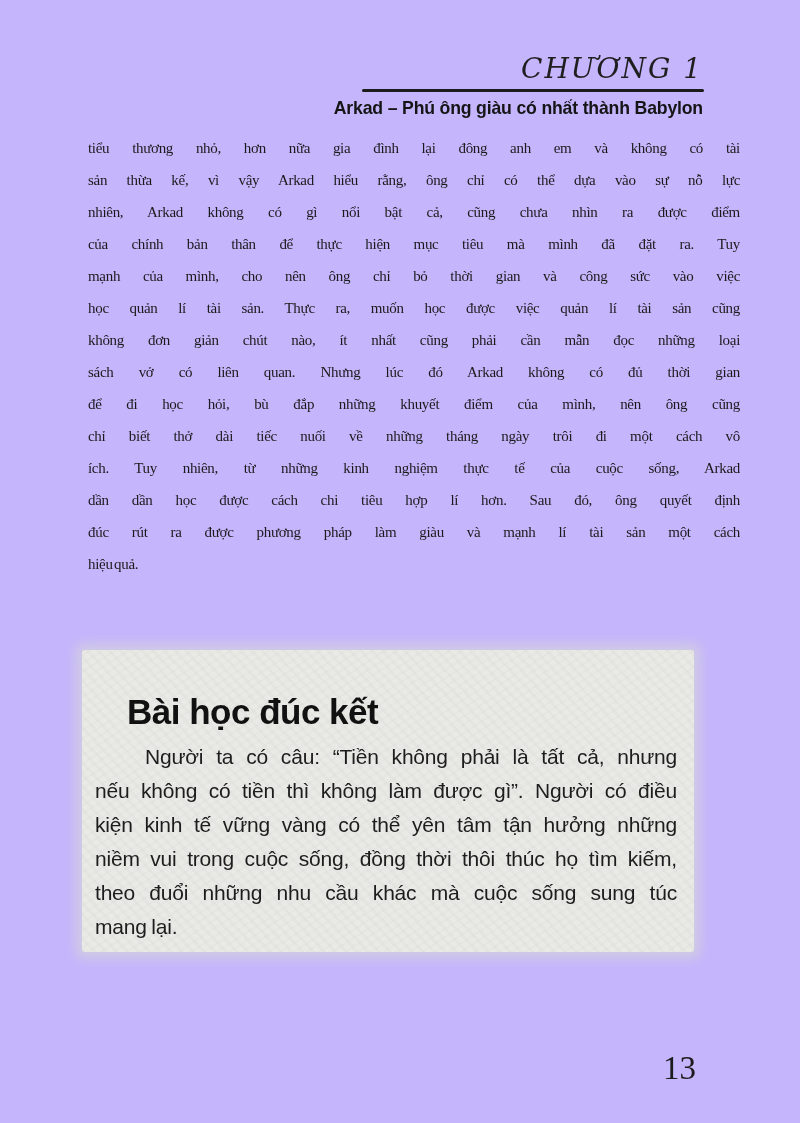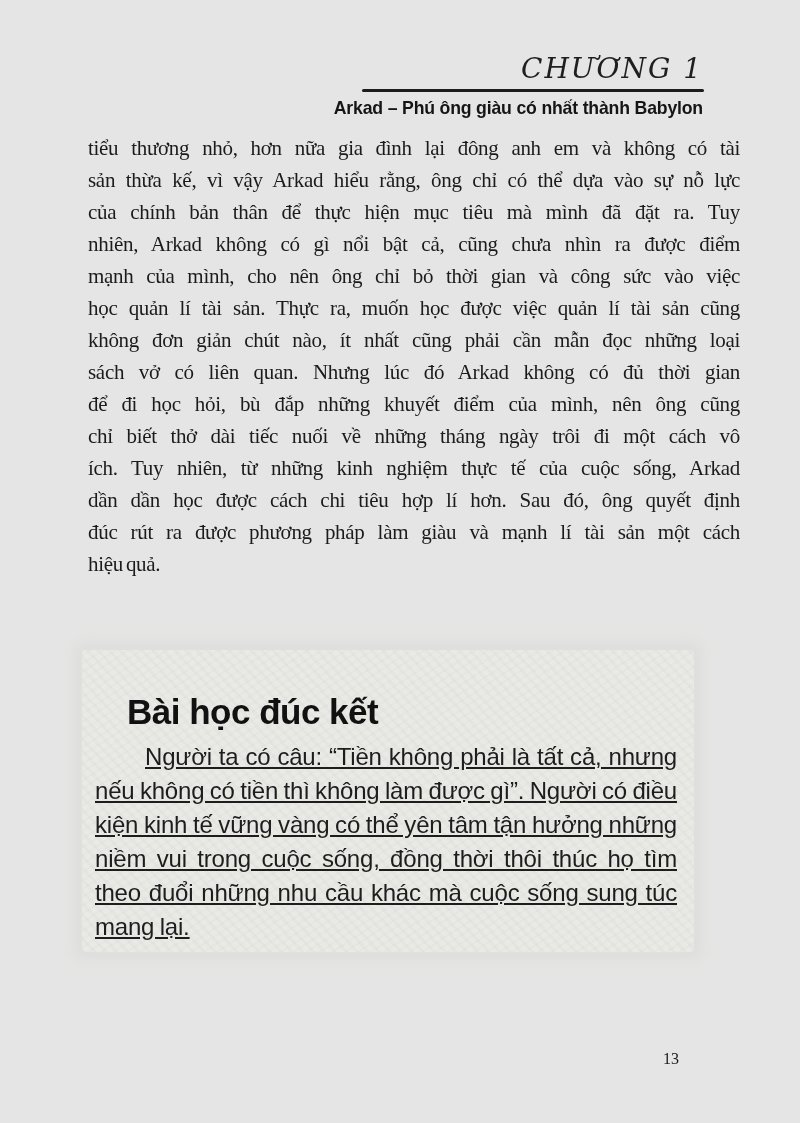--- a/index.html
+++ b/index.html
@@ -4,21 +4,21 @@
 <style>
   html, body {
     margin: 0;
     padding: 0;
     background: #ffffff;
   }
   .page {
     position: relative;
     width: 800px;
     height: 1123px;
-    background: #e5e5e5;
+    background: #c4b5fd;
     font-family: "Liberation Serif", serif;
     color: #1b1b1b;
     overflow: hidden;
   }
 
   
   .chapter {
     position: absolute;
     top: 52px;
     right: 97px;
@@ -51,21 +51,21 @@
     transform: scaleX(0.93);
     transform-origin: right center;
   }
 
   
   .bodytext {
     position: absolute;
     top: 132px;
     left: 88px;
     width: 652px;
-    font-size: 21px;
+    font-size: 15px;
     letter-spacing: -0.3px;
     word-spacing: -2px;
     color: #1b1b1b;
   }
   .bline {
     height: 32px;
     line-height: 32px;
     text-align: justify;
     text-align-last: justify;
     overflow: hidden;
@@ -98,25 +98,24 @@
     letter-spacing: -0.5px;
     color: #111111;
     white-space: nowrap;
   }
   .lesson-body {
     position: absolute;
     left: 13px;
     top: 90px;
     width: 582px;
     font-family: "Liberation Sans", sans-serif;
-    font-size: 24px;
+    font-size: 21px;
     letter-spacing: -0.2px;
     word-spacing: -1px;
     color: #1d1d1d;
-    text-decoration: underline;
   }
   .lline {
     height: 34px;
     line-height: 34px;
     text-align: justify;
     text-align-last: justify;
     overflow: hidden;
   }
   .lline.first {
     text-indent: 50px;
@@ -124,40 +123,40 @@
   .lline.last {
     text-align-last: left;
   }
 
   
   .pagenum {
     position: absolute;
     left: 663px;
     top: 1050px;
     font-family: "Liberation Serif", serif;
-    font-size: 16px;
+    font-size: 33px;
     color: #1b1b1b;
   }
 </style>
 </head>
 <body>
 
 <div class="page">
 
   <div class="chapter">CHƯƠNG 1</div>
 
   <div class="header-rule"></div>
 
   <div class="subtitle">Arkad – Phú ông giàu có nhất thành Babylon</div>
 
   <div class="bodytext">
     <div class="bline">tiểu thương nhỏ, hơn nữa gia đình lại đông anh em và không có tài</div>
     <div class="bline">sản thừa kế, vì vậy Arkad hiểu rằng, ông chỉ có thể dựa vào sự nỗ lực</div>
+    <div class="bline">nhiên, Arkad không có gì nổi bật cả, cũng chưa nhìn ra được điểm</div>
     <div class="bline">của chính bản thân để thực hiện mục tiêu mà mình đã đặt ra. Tuy</div>
-    <div class="bline">nhiên, Arkad không có gì nổi bật cả, cũng chưa nhìn ra được điểm</div>
     <div class="bline">mạnh của mình, cho nên ông chỉ bỏ thời gian và công sức vào việc</div>
     <div class="bline">học quản lí tài sản. Thực ra, muốn học được việc quản lí tài sản cũng</div>
     <div class="bline">không đơn giản chút nào, ít nhất cũng phải cần mẫn đọc những loại</div>
     <div class="bline">sách vở có liên quan. Nhưng lúc đó Arkad không có đủ thời gian</div>
     <div class="bline">để đi học hỏi, bù đắp những khuyết điểm của mình, nên ông cũng</div>
     <div class="bline">chỉ biết thở dài tiếc nuối về những tháng ngày trôi đi một cách vô</div>
     <div class="bline">ích. Tuy nhiên, từ những kinh nghiệm thực tế của cuộc sống, Arkad</div>
     <div class="bline">dần dần học được cách chi tiêu hợp lí hơn. Sau đó, ông quyết định</div>
     <div class="bline">đúc rút ra được phương pháp làm giàu và mạnh lí tài sản một cách</div>
     <div class="bline last">hiệu quả.</div>

